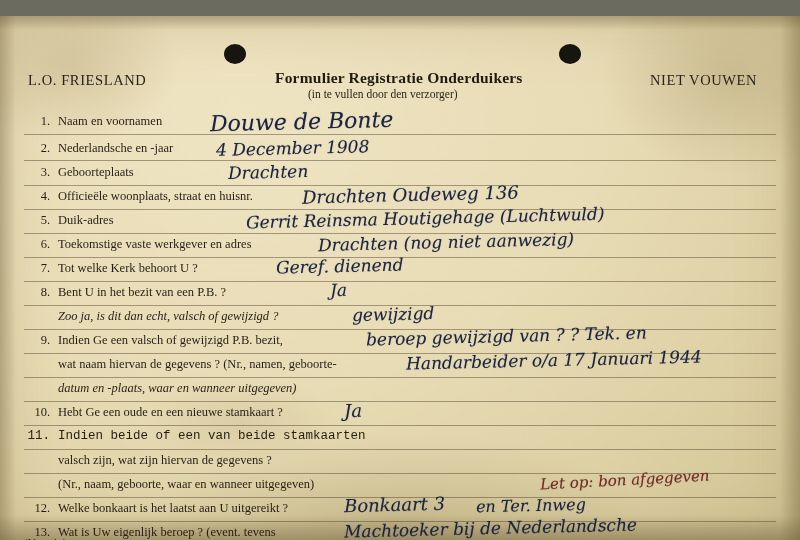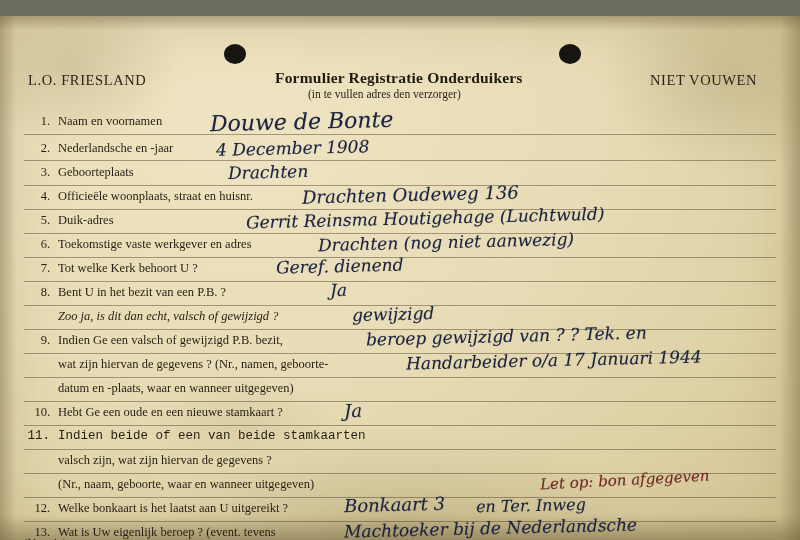--- a/index.html
+++ b/index.html
@@ -148,21 +148,21 @@
   <div class="edge-top"></div>
   <div class="edge-bottom"></div>
   <div class="edge-left"></div>
   <div class="edge-right"></div>
 
   <div class="hole hole-left"></div>
   <div class="hole hole-right"></div>
 
   <div class="hdr-left">L.O. FRIESLAND</div>
   <div class="hdr-title">Formulier Registratie Onderduikers</div>
-  <div class="hdr-sub">(in te vullen adres den verzorger)</div>
+  <div class="hdr-sub">(in te vullen door den verzorger)</div>
   <div class="hdr-right">NIET VOUWEN</div>
 
   <div class="row" style="top:98px;">
     <div class="num">1.</div>
     <div class="lbl">Naam en voornamen</div>
   </div>
   <div class="rule" style="left:24px; top:118px;"></div>
   <div class="hw" style="left:210px; top:93px; font-size:22px;">Douwe de Bonte</div>
 
   <div class="row" style="top:125px;">
@@ -218,25 +218,25 @@
   <div class="rule" style="left:24px; top:313px;"></div>
   <div class="hw" style="left:352px; top:288px; font-size:17px;">gewijzigd</div>
 
   <div class="row" style="top:317px;">
     <div class="num">9.</div>
     <div class="lbl">Indien Ge een valsch of gewijzigd P.B. bezit,</div>
   </div>
   <div class="hw" style="left:366px; top:310px; font-size:17px;">beroep gewijzigd van ? ? Tek. en</div>
   <div class="rule" style="left:24px; top:337px;"></div>
 
-  <div class="lbl" style="position:absolute; left:58px; top:341px;">wat zijn hiervan de gegevens ? (Nr., namen, geboorte-</div>
+  <div class="lbl" style="position:absolute; left:58px; top:341px;">wat naam hiervan de gegevens ? (Nr., namen, geboorte-</div>
   <div class="hw" style="left:406px; top:334px; font-size:17px;">Handarbeider o/a 17 Januari 1944</div>
   <div class="rule" style="left:24px; top:361px;"></div>
 
-  <div class="lbl" style="position:absolute; left:58px; top:365px;">datum en -plaats, waar en wanneer uitgegeven)</div>
+  <div class="lbl" style="position:absolute; left:58px; top:365px;font-style:italic;">datum en -plaats, waar en wanneer uitgegeven)</div>
   <div class="rule" style="left:24px; top:385px;"></div>
 
   <div class="row" style="top:362px;">
     <div class="num" style="top:27px;">10.</div>
     <div class="lbl" style="top:27px;">Hebt Ge een oude en een nieuwe stamkaart ?</div>
   </div>
   <div class="hw" style="left:344px; top:384px; font-size:18px;">Ja</div>
   <div class="rule" style="left:24px; top:409px;"></div>
 
   <div class="row" style="top:413px;font-family:Liberation Mono, monospace;">

